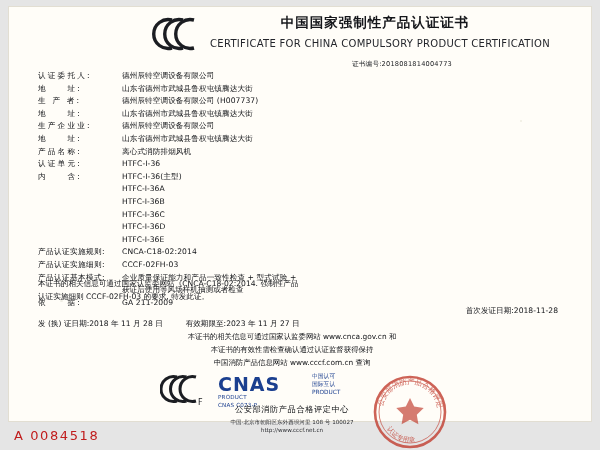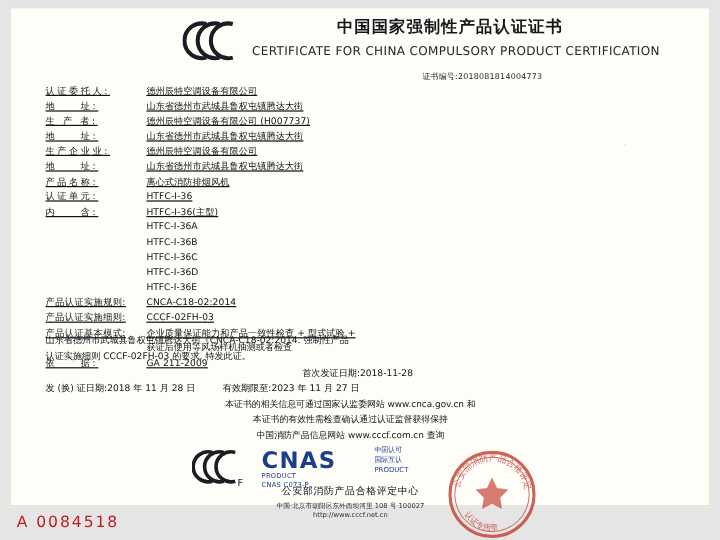--- a/index.html
+++ b/index.html
@@ -85,21 +85,20 @@
     top: 70px;
     width: 520px;
     font-size: 7.6px;
     color: #101216;
     line-height: 12.6px;
   }
   .row {
     display: flex;
     align-items: center;
     height: 12.6px;
-    text-decoration: underline;
   }
   .lbl {
     width: 84px;
     flex: 0 0 84px;
     letter-spacing: 2.2px;
     white-space: nowrap;
   }
   .lbl.tight { letter-spacing: 0.4px; }
   .val {
     flex: 1 1 auto;
@@ -115,21 +114,21 @@
   #statements {
     position: absolute;
     left: 38px;
     top: 278px;
     width: 520px;
     font-size: 7.6px;
     color: #101216;
     line-height: 12.6px;
   }
   .stmt { white-space: nowrap; }
-  .center { text-align: center; }
+  .center { text-align: right; }
   
   #notes {
     position: absolute;
     left: 0;
     top: 330px;
     width: 584px;
     text-align: center;
     font-size: 7.4px;
     color: #101216;
     line-height: 13px;
@@ -313,21 +312,21 @@
       <div class="val">企业质量保证能力和产品一致性检查 + 型式试验 +</div>
     </div>
     <div class="sub">获证后使用等风场样机抽测或者检查</div>
     <div class="row">
       <div class="lbl">依　　据:</div>
       <div class="val">GA 211-2009</div>
     </div>
   </div>
 
   <div id="statements">
-    <div class="stmt">山东省德州市武城县鲁权屯镇腾达大街《CNCA-C18-02:2014. 强制性产品</div>
+    <div class="stmt">本证书的相关信息可通过国家认监委网站《CNCA-C18-02:2014. 强制性产品</div>
     <div class="stmt">认证实施细则 CCCF-02FH-03 的要求, 特发此证。</div>
     <div class="stmt center" style="margin-top:2px;">
       <span>首次发证日期:</span><span>2018-11-28</span>
     </div>
     <div class="stmt">
       <span>发 (换) 证日期:</span><span>2018 年 11 月 28 日</span>
       <span style="display:inline-block;width:18px;"></span>
       <span>有效期限至:</span><span>2023 年 11 月 27 日</span>
     </div>
   </div>

